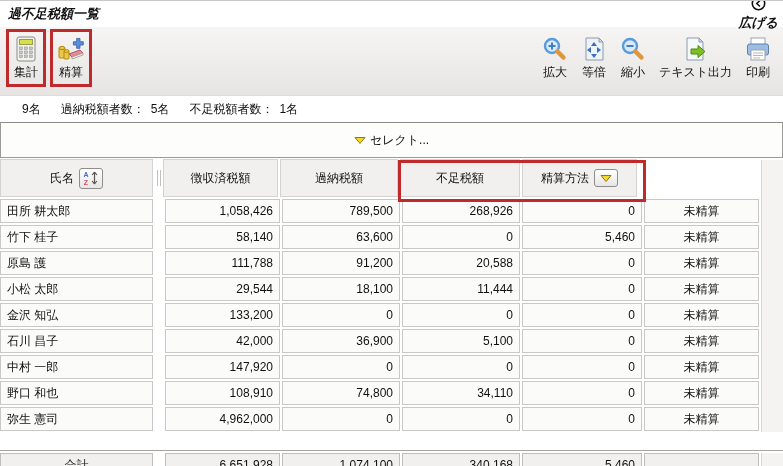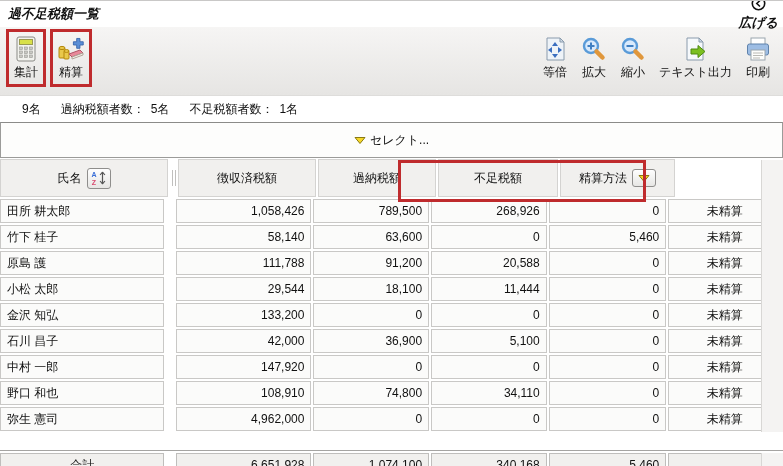--- a/index.html
+++ b/index.html
@@ -31,21 +31,21 @@
 
   
   .table-area { position:relative; height:321px; background:#fff; }
   .thead, .trow { display:flex; }
   .thead { margin-top:1px; height:38px; }
   .cell { border:1px solid #c9c8c6; background:#fbfbfa; height:24px; line-height:22px; font-size:12px; padding:0 6px; margin-right:2px; overflow:hidden; white-space:nowrap; }
   .hcell { border:1px solid #d4d3d1; background:#f1f0ee; height:38px; display:flex; align-items:center; justify-content:center; gap:5px; font-size:12px; margin-right:2px; }
   .sep { border:none; background:transparent; padding:0; }
   .hsep { border:none; background:transparent; display:flex; align-items:center; justify-content:center; }
   .grip { width:4px; height:16px; border-left:1px solid #c0bfbd; border-right:1px solid #c0bfbd; }
-  .c-name{width:168px} .c-sep{width:8px} .c-w{width:138px} .c-a{width:118px} .c-o{width:118px} .c-s{width:120px} .c-m{width:115px}
+  .c-name{width:153px} .c-sep{width:8px} .c-w{width:115px} .c-a{width:118px} .c-o{width:118px} .c-s{width:120px} .c-m{width:115px}
   .trow { margin-top:2px; }
   .num { text-align:right; }
   .ctr { text-align:center; }
   .total-divider { height:1px; background:#a5a4a2; margin-top:19px; }
   .total-row { margin-top:2px; display:flex;align-items:flex-end; }
   .tcell { border:1px solid #bfbebc; background:#f1f0ee; height:25px; line-height:23px; font-size:12px; padding:0 6px; margin-right:2px; white-space:nowrap; }
 
   .gutter { position:absolute; left:761px; width:22px; background:#f4f3f2; border-left:1px solid #d8d7d5; }
   .hl-cols { position:absolute; left:398px; top:1px; width:248px; height:42px; border:3px solid #bf2b2d; pointer-events:none; }
 
@@ -106,38 +106,38 @@
             <path d="M18 2 h4 v4 h4 v4 h-4 v4 h-4 v-4 h-4 v-4 h4 Z" fill="#5b8fd6" stroke="#2f5fa8" transform="scale(0.82) translate(6,1)"></path>
           </svg>
           <span class="lbl">精算</span>
         </div>
       </div>
     </div>
 
     <div class="tb-right">
       <div class="tool-btn">
         <svg width="26" height="26" viewBox="0 0 26 26">
+          <circle cx="10" cy="10" r="7" fill="#d9eafc" stroke="#5a9bd8" stroke-width="2.4"></circle>
+          <path d="M10 6.5 v7 M6.5 10 h7" stroke="#3f7fc2" stroke-width="2"></path>
+          <path d="M15.5 15.5 L21.5 21.5" stroke="#e0973c" stroke-width="4.5" stroke-linecap="round"></path>
+        </svg>
+        <span class="lbl">拡大</span>
+      </div>
+      <div class="tool-btn">
+        <svg width="26" height="26" viewBox="0 0 26 26">
           <path d="M5 2 h13 l4 4 v18 h-17 Z" fill="#eef3f8" stroke="#8a9bac"></path>
           <path d="M18 2 l4 4 h-4 Z" fill="#cfdce8" stroke="#8a9bac"></path>
           <g fill="#3a6ebf">
             <path d="M13 6 l3 4 h-6 Z"></path>
             <path d="M13 22 l-3 -4 h6 Z"></path>
             <path d="M6 14 l4 -3 v6 Z"></path>
             <path d="M20 14 l-4 -3 v6 Z"></path>
           </g>
         </svg>
         <span class="lbl">等倍</span>
-      </div>
-      <div class="tool-btn">
-        <svg width="26" height="26" viewBox="0 0 26 26">
-          <circle cx="10" cy="10" r="7" fill="#d9eafc" stroke="#5a9bd8" stroke-width="2.4"></circle>
-          <path d="M10 6.5 v7 M6.5 10 h7" stroke="#3f7fc2" stroke-width="2"></path>
-          <path d="M15.5 15.5 L21.5 21.5" stroke="#e0973c" stroke-width="4.5" stroke-linecap="round"></path>
-        </svg>
-        <span class="lbl">拡大</span>
       </div>
       <div class="tool-btn">
         <svg width="26" height="26" viewBox="0 0 26 26">
           <circle cx="10" cy="10" r="7" fill="#d9eafc" stroke="#5a9bd8" stroke-width="2.4"></circle>
           <path d="M6.5 10 h7" stroke="#3f7fc2" stroke-width="2"></path>
           <path d="M15.5 15.5 L21.5 21.5" stroke="#e0973c" stroke-width="4.5" stroke-linecap="round"></path>
         </svg>
         <span class="lbl">縮小</span>
       </div>
       <div class="tool-btn">

